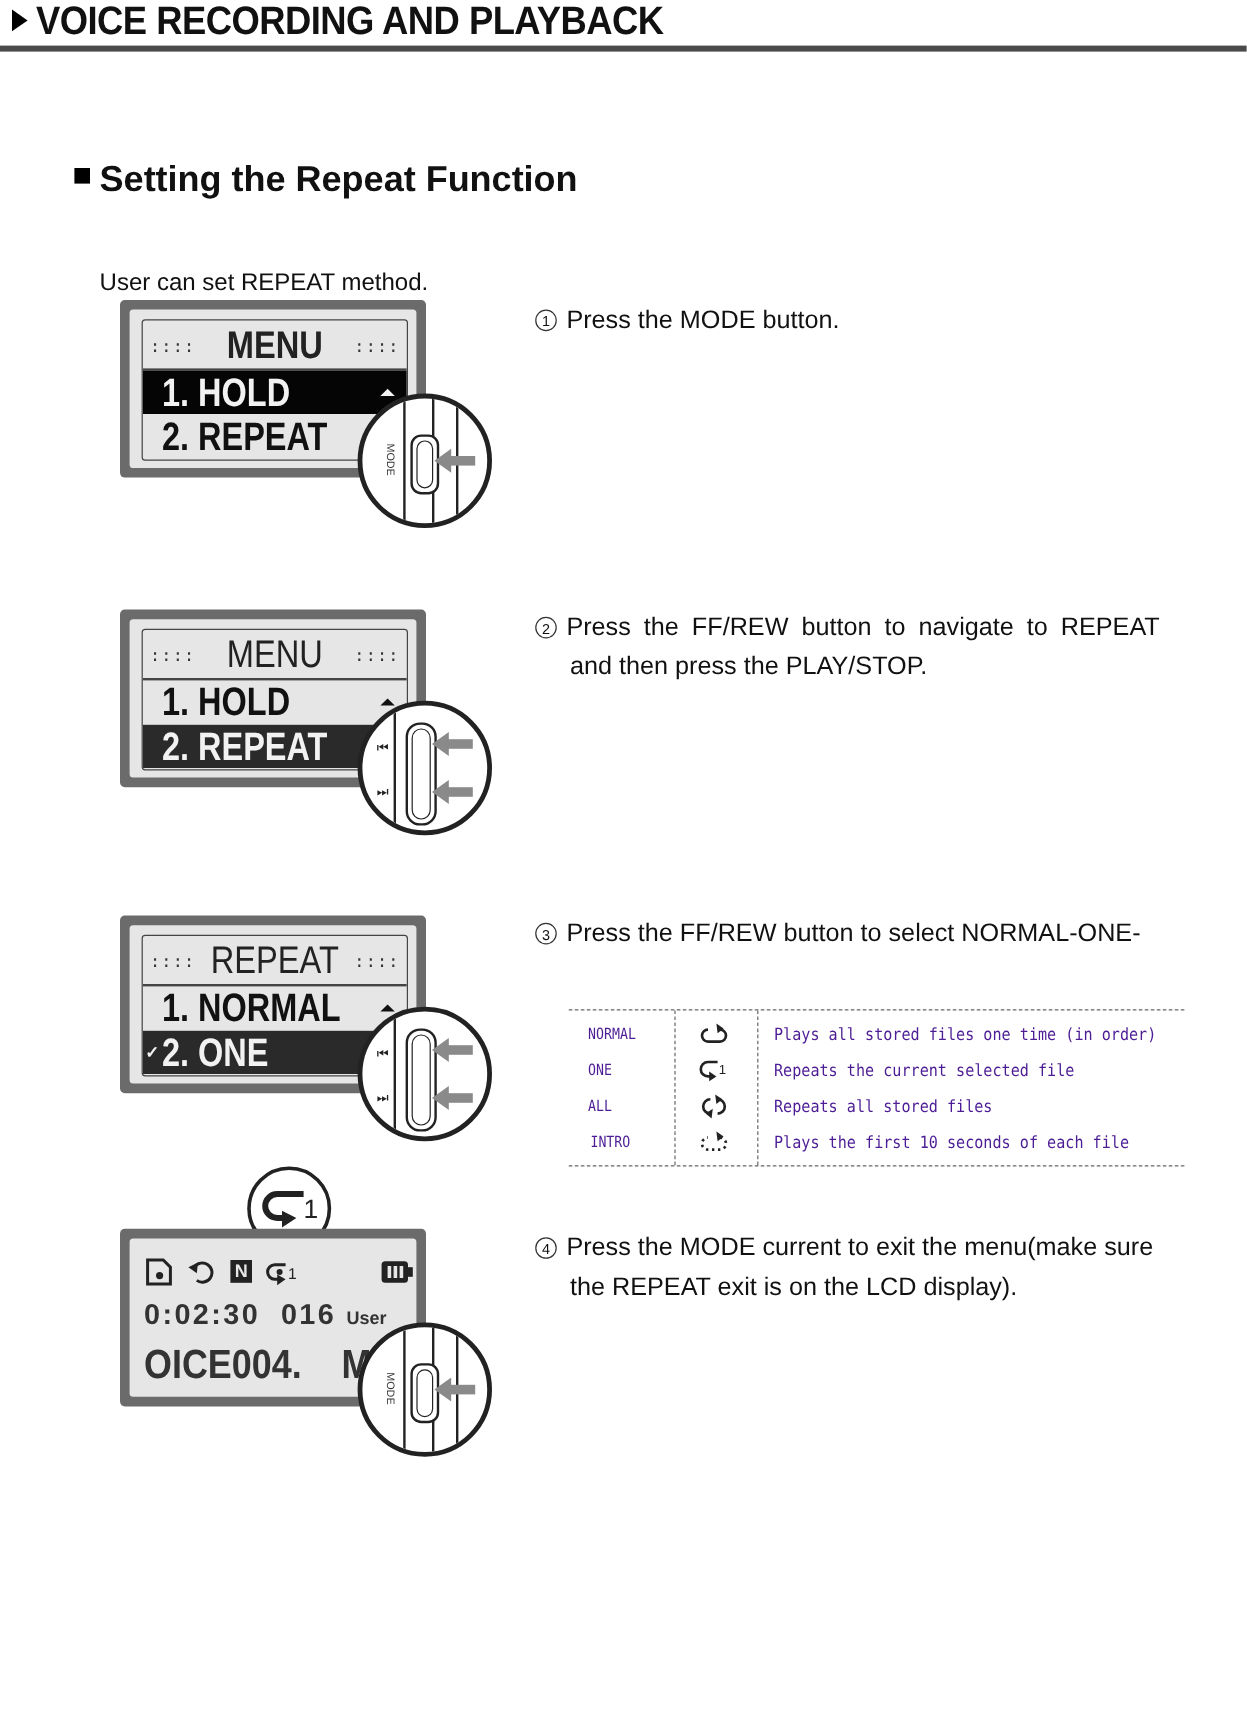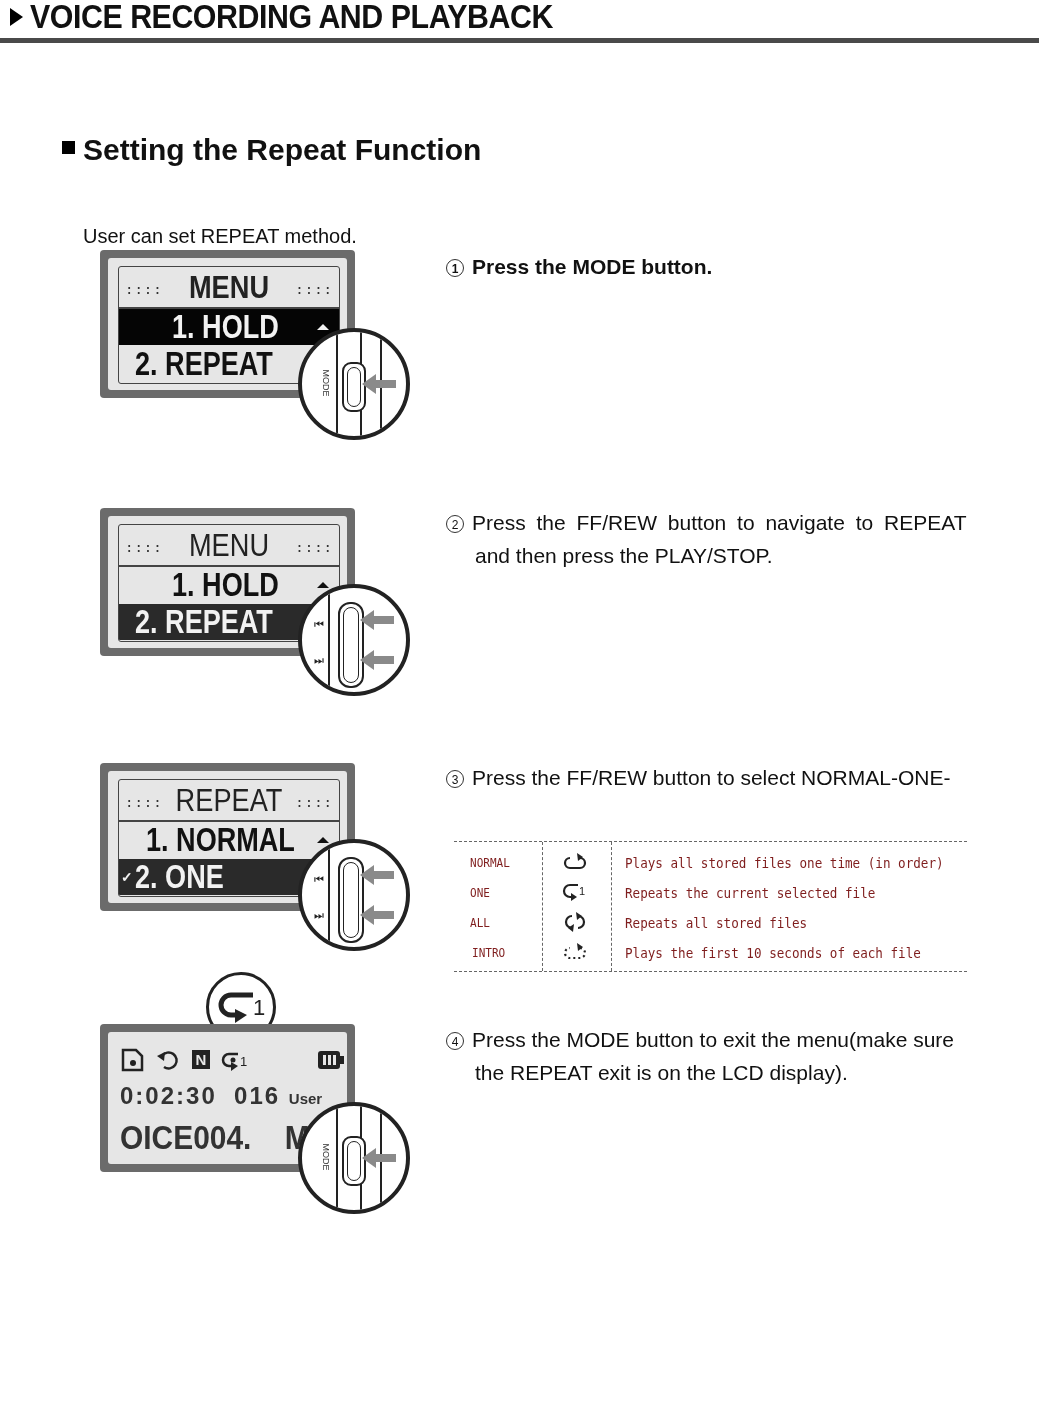--- a/index.html
+++ b/index.html
@@ -25,21 +25,21 @@
   .lcd-inner { position: absolute; left: 10px; top: 8px; width: 220px; height: 116px; border: 1.5px solid #444;
       border-radius: 3px; overflow: hidden; }
   .lcd-head { position: absolute; left: 0; top: 0; width: 100%; height: 40px; border-bottom: 2px solid #444; }
   .lcd-head .dots { position: absolute; top: 14px; font-size: 14px; letter-spacing: 1px; color: #333; font-family: "DejaVu Sans Mono", monospace; }
   .lcd-head .dots.l { left: 6px; } .lcd-head .dots.r { right: 6px; }
   .lcd-head .htxt { position: absolute; left: 0; right: 0; top: 2px; text-align: center; font-size: 32px; color: #222;
       transform: scaleX(0.85); }
   .lcd-row { position: absolute; left: 0; width: 100%; height: 36px; font-size: 33px; font-weight: bold;
       line-height: 36px; padding-left: 16px; box-sizing: border-box; transform-origin: left; white-space: nowrap; }
   .lcd-row.sel { background: #2a2a2a; color: #f2f2f2; }
-  .lcd-row.r1 { top: 42px; text-align: center; } .lcd-row.r2 { top: 79px; }
+  .lcd-row.r1 { top: 42px; } .lcd-row.r2 { top: 79px; }
   .lcd-row .txt { display: inline-block; transform: scaleX(0.82); transform-origin: left; }
   .lcd-row .up { position: absolute; right: 10px; top: 15px; width: 0; height: 0; border-left: 6px solid transparent;
       border-right: 6px solid transparent; border-bottom: 6px solid currentColor; }
   .lcd-row .check { position: absolute; left: 2px; top: 0; font-size: 14px; }
 
   .zoom-circle { position: absolute; width: 112px; height: 112px; border: 4px solid #222; border-radius: 50%;
       background: #fff; overflow: hidden; box-sizing: border-box; }
   .zoom-circle .ln { position: absolute; top: 0; bottom: 0; width: 2px; background: #222; }
   .zoom-circle .btn { position: absolute; border: 2px solid #222; border-radius: 9px; background: #fff; }
   .zoom-circle .btn .inner { position: absolute; left: 3px; right: 3px; top: 3px; bottom: 3px; border: 1.5px solid #222; border-radius: 7px; }
@@ -50,22 +50,22 @@
   .zoom-circle .ffglyph { position: absolute; font-size: 11px; color: #222; }
 
   
   .step { position: absolute; left: 446px; width: 578px; font-size: 21px; line-height: 33px; color: #111; }
   .step .num { display: inline-block; width: 18px; height: 18px; border: 1px solid #333; border-radius: 50%;
       font-size: 12px; line-height: 18px; text-align: center; margin-right: 8px; vertical-align: 1px; box-sizing: border-box; }
   .step .body { display: inline; }
   .step .cont { padding-left: 29px; display: block; }
 
   
-  .mode-table { position: absolute; left: 454px; top: 841px; width: 513px; height: 129px;
-      border-top: 1px dashed #666; border-bottom: 1px dashed #666; font-family: "DejaVu Sans Mono", monospace; color: #7f1d1d; }
+  .mode-table { position: absolute; left: 474px; top: 841px; width: 513px; height: 129px;
+      border-top: 1px dashed #666; border-bottom: 1px dashed #666; font-family: "DejaVu Sans Mono", monospace; color: #4c1d95; }
   .mode-table .vsep { position: absolute; top: 0; bottom: 0; border-left: 1px dashed #666; }
   .mode-table .row { position: absolute; left: 0; width: 100%; height: 30px; font-size: 13px; }
   .mode-table .c-name { position: absolute; left: 16px; top: 8px; transform: scaleX(0.85); transform-origin: left; }
   .mode-table .c-icon { position: absolute; left: 108px; top: 2px; width: 26px; height: 24px; }
   .mode-table .c-desc { position: absolute; left: 171px; top: 8px; font-size: 14px; transform: scaleX(0.9);
       transform-origin: left; white-space: nowrap; }
 
   .page-number { position: absolute; left: 0; width: 1039px; top: 1437px; text-align: center; font-size: 20px; }
 </style>
 </head>
@@ -231,32 +231,32 @@
     <div class="ln" style="left:78px;"></div>
     <span class="mode-lbl" style="left:10px; top:46px;">MODE</span>
     <div class="btn" style="left:40px; top:30px; width:20px; height:46px;">
         <div class="inner"></div>
       </div>
     <div class="ptr" style="left:60px; top:42px;"></div>
     <div class="ptr-bar" style="left:72px; top:48px;"></div>
   </div>
 </div>
 
-<div class="step" style="top:250px;font-weight:bold;">
+<div class="step" style="top:250px;">
   <span class="num">1</span><span class="body">Press the MODE button.</span>
 </div>
 <div class="step" style="top:506px;">
   <span class="num">2</span><span class="body" style="word-spacing:5px;">Press the FF/REW button to navigate to REPEAT</span>
   <span class="cont">and then press the PLAY/STOP.</span>
 </div>
 <div class="step" style="top:761px;">
   <span class="num">3</span><span class="body">Press the FF/REW button to select NORMAL-ONE-</span>
 </div>
 <div class="step" style="top:1023px;">
-  <span class="num">4</span><span class="body">Press the MODE button to exit the menu(make sure</span>
+  <span class="num">4</span><span class="body">Press the MODE current to exit the menu(make sure</span>
   <span class="cont">the REPEAT exit is on the LCD display).</span>
 </div>
 
 <div class="mode-table">
   <div class="vsep" style="left:88px;"></div>
   <div class="vsep" style="left:157px;"></div>
 
   <div class="row" style="top:5px;">
     <span class="c-name">NORMAL</span>
     <svg class="c-icon" viewBox="0 0 26 24">

